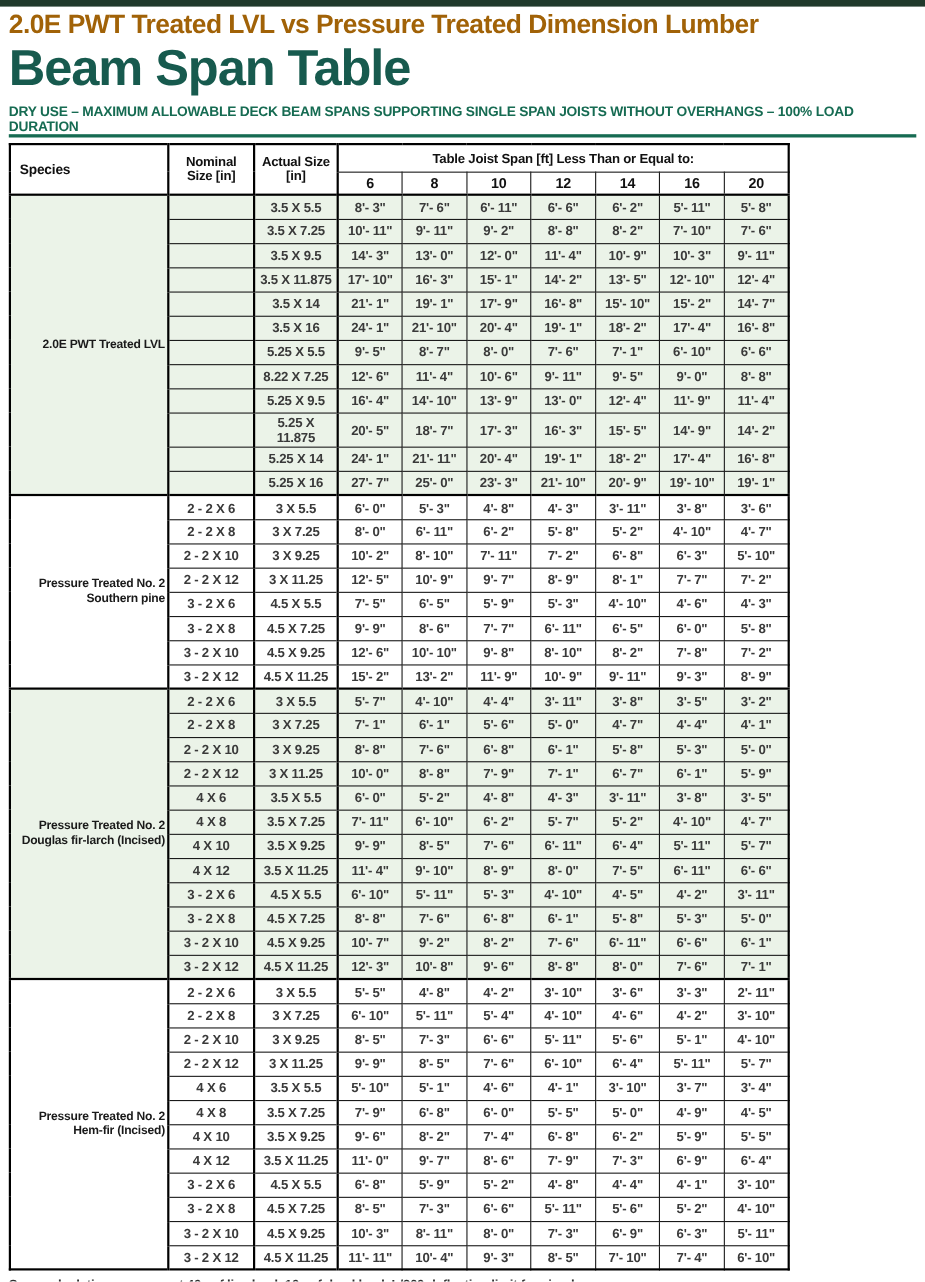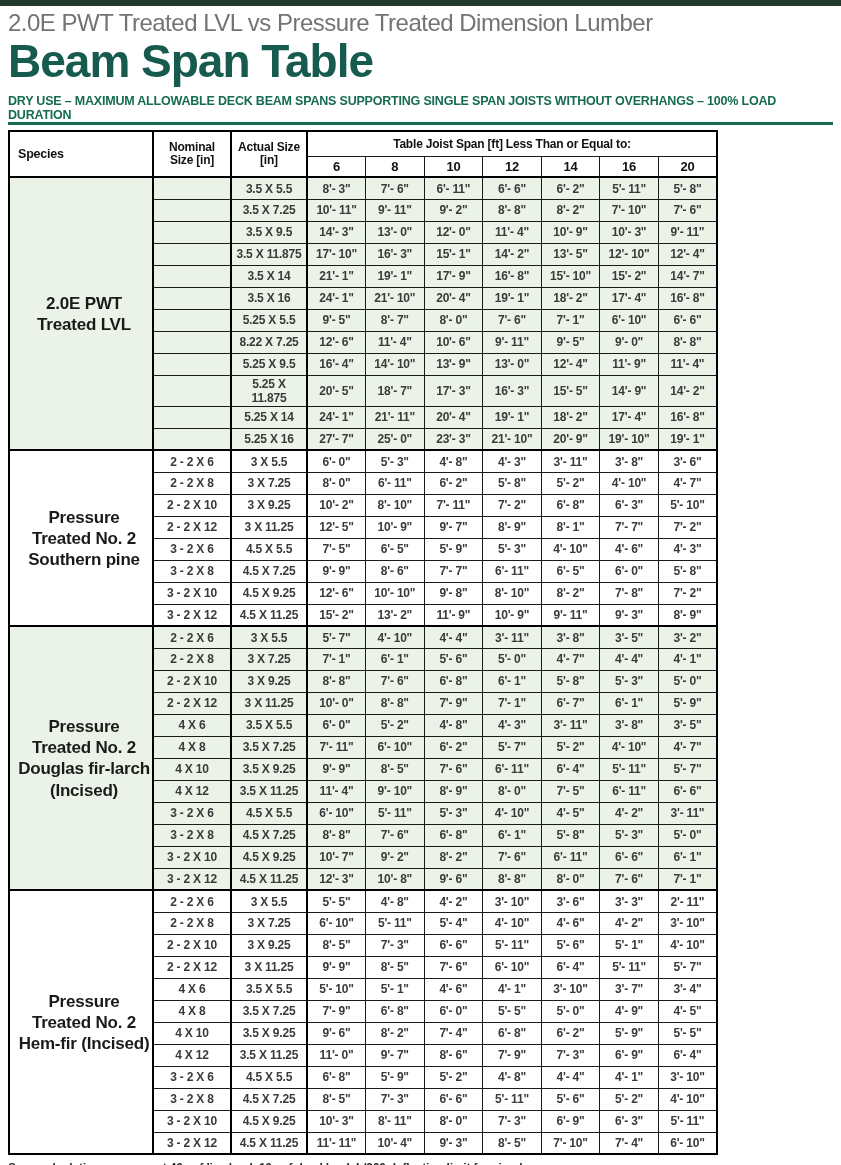--- a/index.html
+++ b/index.html
@@ -8,23 +8,23 @@
     height: 1165px;
     background: #ffffff;
     font-family: "Liberation Sans", sans-serif;
     display: flex;
     flex-direction: column;
     overflow: hidden;
   }
   .accent-bar { width: 100%; height: 6px; background: #20392b; flex: 0 0 auto; }
   .content { padding: 0 8px; }
   .kicker {
-    color: #737373;
+    color: #a16207;
     font-size: 24px;
-    font-weight: normal;
+    font-weight: bold;
     letter-spacing: -0.5px;
     margin-top: 4px;
     line-height: 1.1;
   }
   .page-title {
     color: #175a4e;
     font-size: 46px;
     font-weight: bold;
     letter-spacing: -1px;
     line-height: 1.0;
@@ -55,25 +55,25 @@
     padding: 1px 2px;
   }
   .beam-table thead th { color: #111; font-weight: bold; }
   th.species-h { text-align: left; padding-left: 8px; font-size: 12.5px; }
   th.group-h { height: 25px; font-size: 12px; }
   th.size-h { font-size: 12px; line-height: 1.15; margin-left: 20px; }
   th.num-h { height: 21px; font-size: 13px; }
   thead tr.num-row th { border-bottom: 2px solid #000; }
   .beam-table td { height: 22px; color: #3a3a3a; font-weight: 600; }
   td.species-cell {
-    text-align: center;
+    text-align: right;
     padding-left: 8px;
     color: #1a1a1a;
     font-weight: bold;
-    font-size: 17px;
+    font-size: 11px;
     white-space: pre-line;
     line-height: 1.25;
   }
   tr.shaded td { background: #ebf3e8; }
   tr.group-start td { border-top: 2px solid #000; }
   .bl2 { border-left: 2px solid #000 !important; }
   .footnote {
     margin-top: 6px;
     font-size: 12px;
     font-weight: 600;

